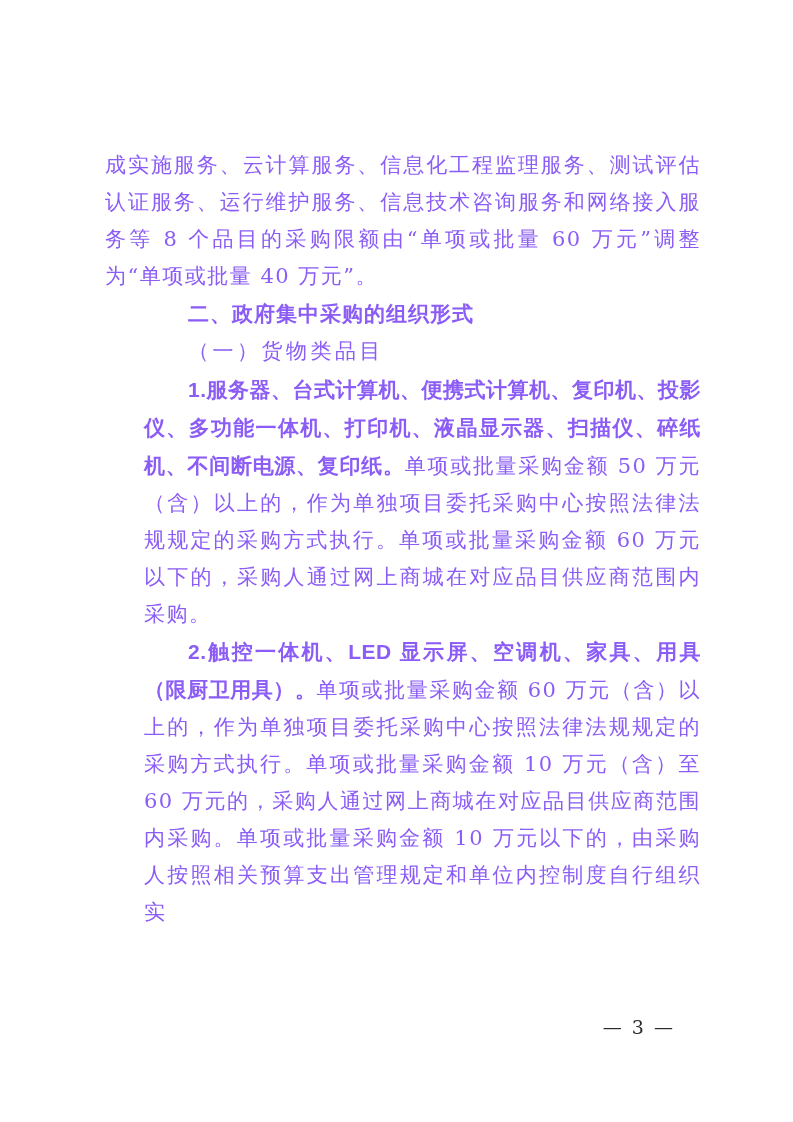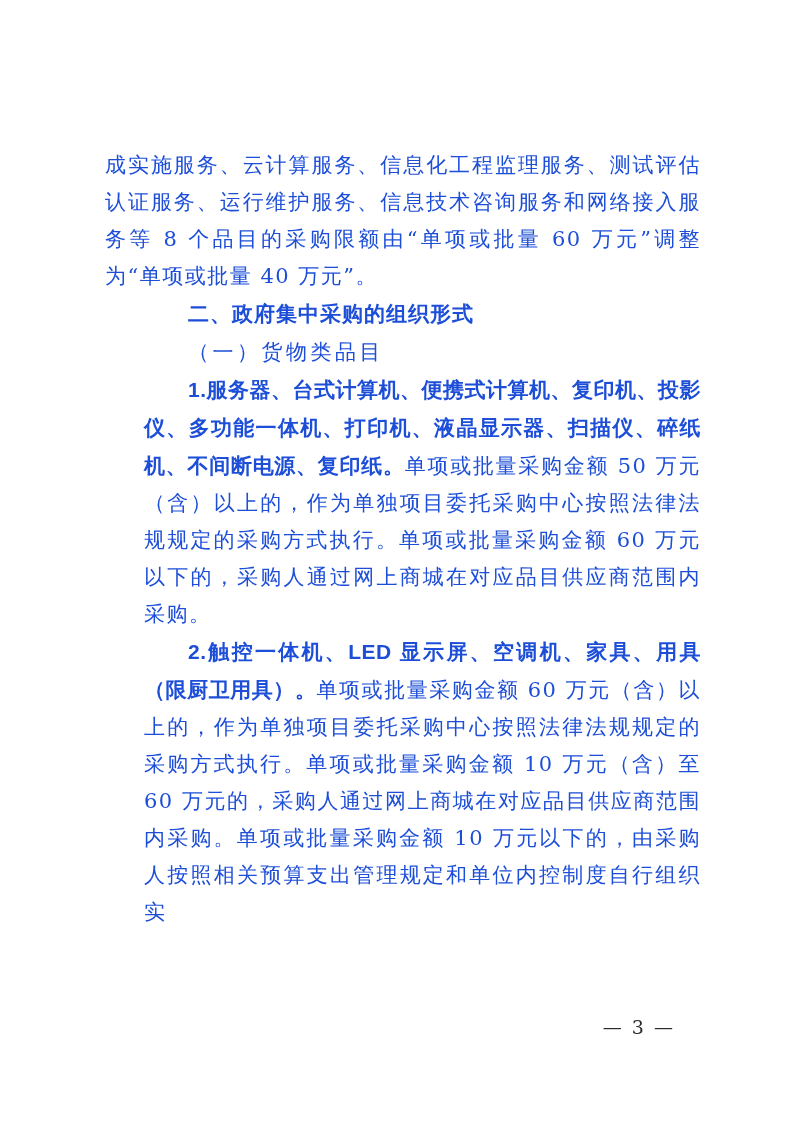--- a/index.html
+++ b/index.html
@@ -15,35 +15,35 @@
     overflow: hidden;
   }
   .content {
     position: absolute;
     left: 105px; top: 147px;
     width: 596px;
   }
   .para {
     font-size: 21px;
     line-height: 37px;
-    color: #1d4ed8;
+    color: #8b5cf6;
     text-align: justify;
     text-justify: inter-character;
     letter-spacing: 1.5px;
     font-family: "DejaVu Serif", serif;
   }
   .para.body, .para.heading, .para.subheading { text-indent: 44px; margin-left: 39px; }
   .para.continuation { text-indent: 0; }
   .para.heading .run {
     font-family: "Liberation Sans", sans-serif;
     font-weight: 700;
     letter-spacing: 1px;
   }
   .para.subheading .run {
-    font-family: Liberation Sans, sans-serif;
+    font-family: Liberation Mono, monospace;
     letter-spacing: 3.5px;
   }
   .run { font-family: inherit; }
   .run.bold {
     font-family: "Liberation Sans", sans-serif;
     font-weight: 700;
     letter-spacing: 0.5px;
   }
   .footer {
     position: absolute;

